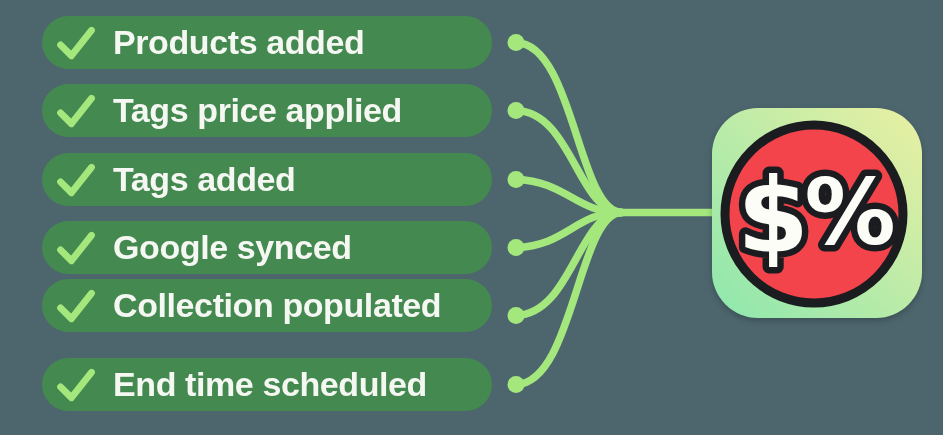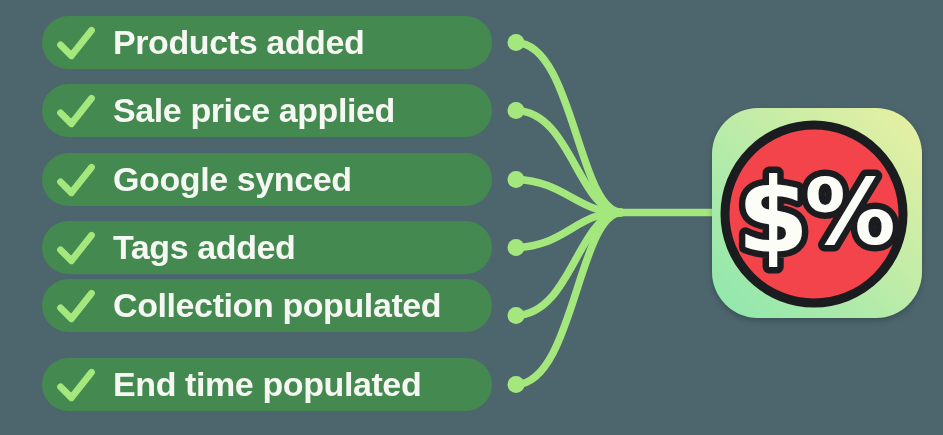--- a/index.html
+++ b/index.html
@@ -61,45 +61,45 @@
   <div class="pill">
     <svg class="check" viewBox="0 0 44 38">
         <path d="M5 21 L17 33 L39 5"></path>
       </svg>
     <span class="label">Products added</span>
   </div>
   <div class="pill">
     <svg class="check" viewBox="0 0 44 38">
         <path d="M5 21 L17 33 L39 5"></path>
       </svg>
-    <span class="label">Sale price applied</span>
+    <span class="label">Tags price applied</span>
+  </div>
+  <div class="pill">
+    <svg class="check" viewBox="0 0 44 38">
+        <path d="M5 21 L17 33 L39 5"></path>
+      </svg>
+    <span class="label">Tags added</span>
   </div>
   <div class="pill">
     <svg class="check" viewBox="0 0 44 38">
         <path d="M5 21 L17 33 L39 5"></path>
       </svg>
     <span class="label">Google synced</span>
   </div>
   <div class="pill">
     <svg class="check" viewBox="0 0 44 38">
         <path d="M5 21 L17 33 L39 5"></path>
       </svg>
-    <span class="label">Tags added</span>
-  </div>
-  <div class="pill">
-    <svg class="check" viewBox="0 0 44 38">
-        <path d="M5 21 L17 33 L39 5"></path>
-      </svg>
     <span class="label">Collection populated</span>
   </div>
   <div class="pill">
     <svg class="check" viewBox="0 0 44 38">
         <path d="M5 21 L17 33 L39 5"></path>
       </svg>
-    <span class="label">End time populated</span>
+    <span class="label">End time scheduled</span>
   </div>
 
   <svg class="wires" viewBox="0 0 943 435">
     <path d="M516 42.5 C574 44 578 212.5 622 212.5"></path>
     <path d="M516 110.5 C572 112 578 212.5 622 212.5"></path>
     <path d="M516 179.5 C566 181 576 212.5 620 212.5"></path>
     <path d="M516 247.5 C566 246 576 212.5 620 212.5"></path>
     <path d="M516 315.5 C572 314 578 212.5 622 212.5"></path>
     <path d="M516 384.5 C574 383 578 212.5 622 212.5"></path>
     <path d="M619 212.5 H716"></path>

